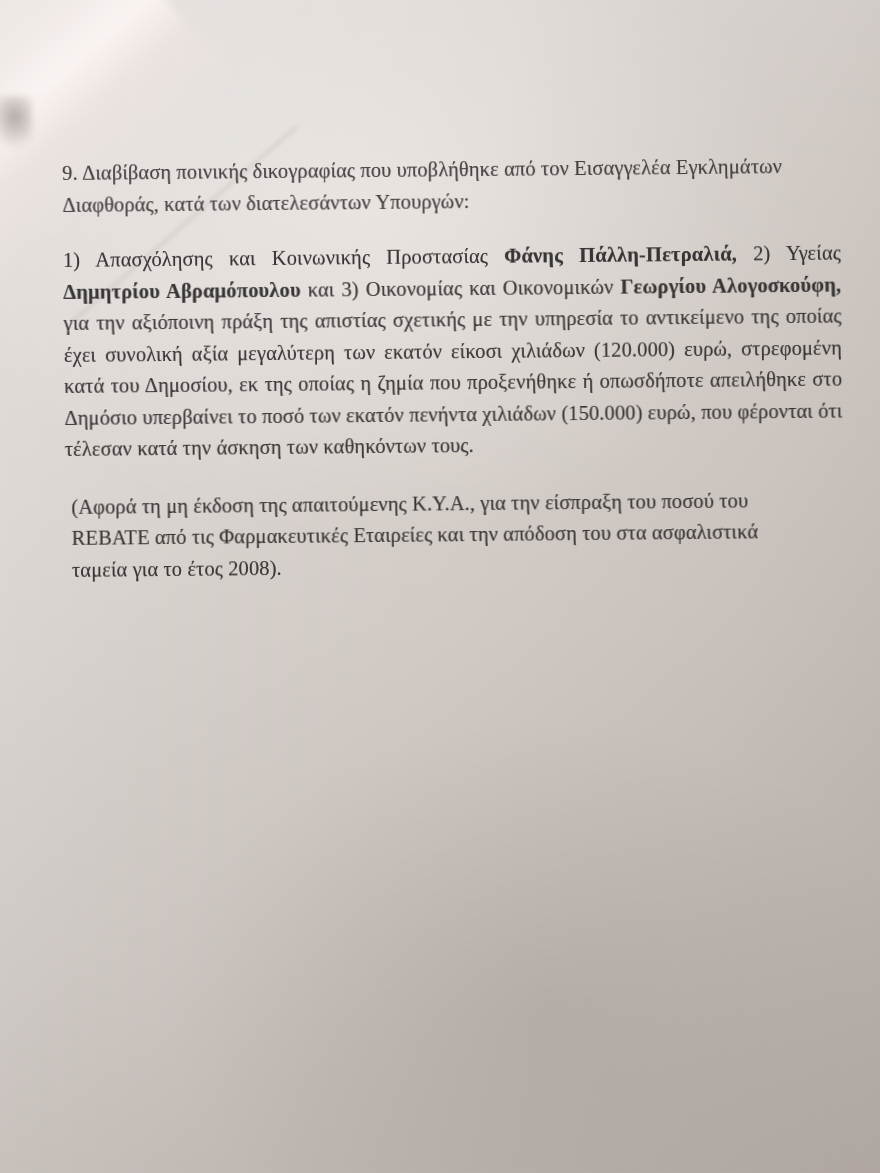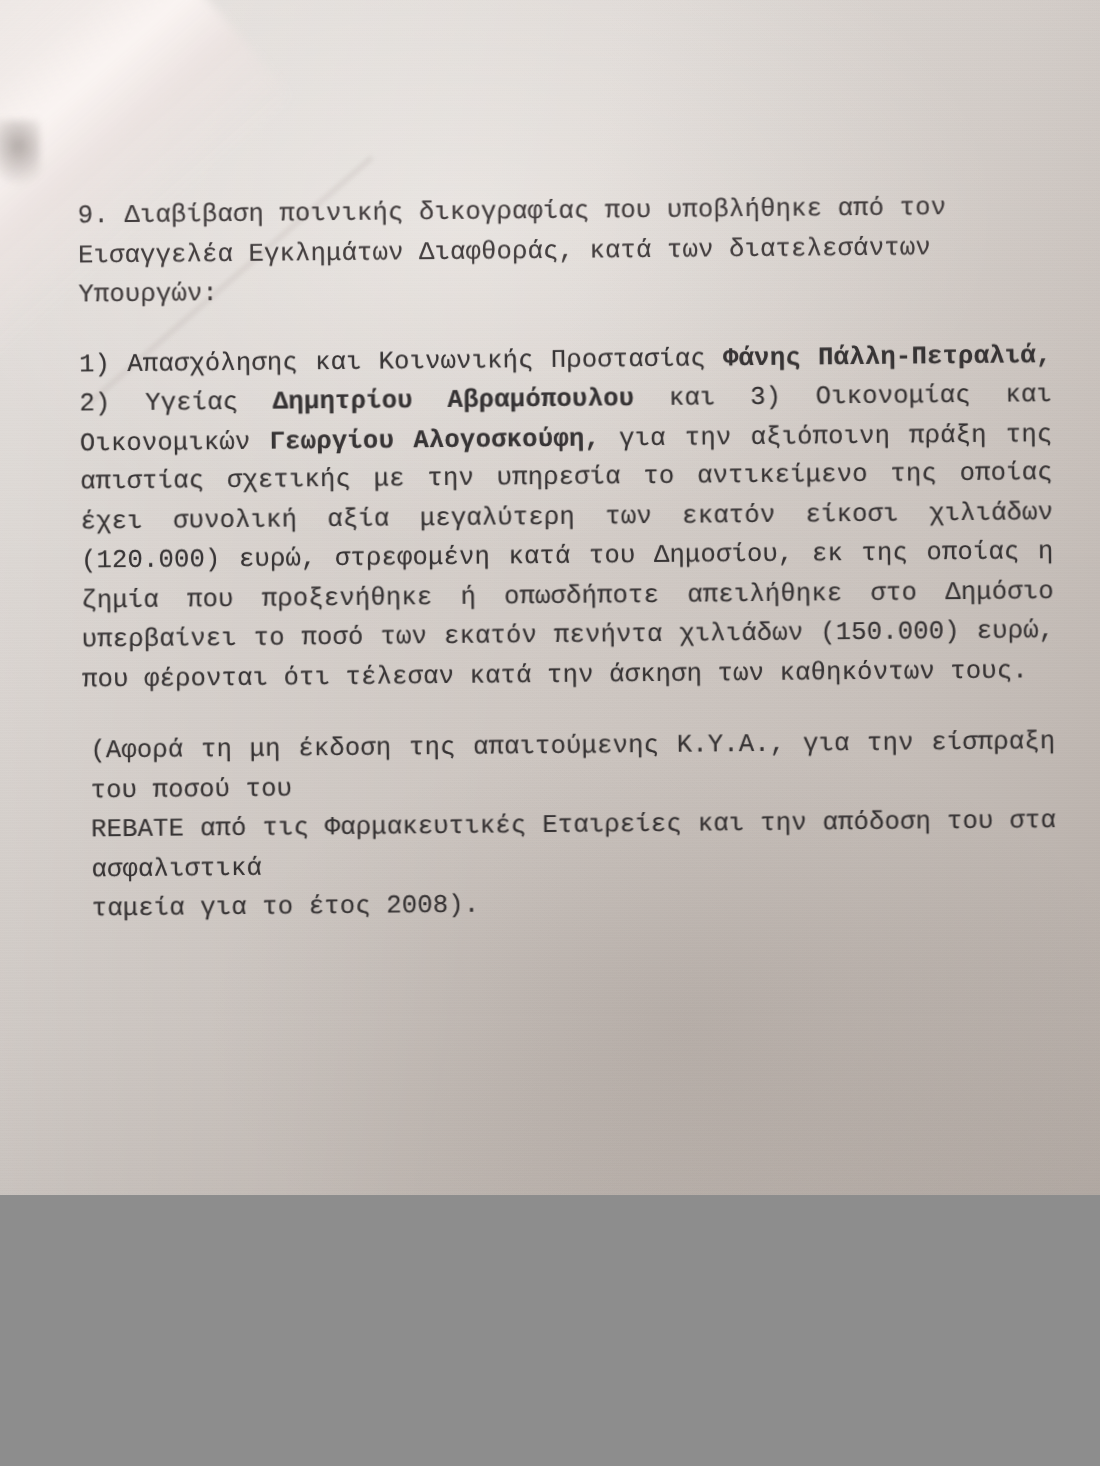--- a/index.html
+++ b/index.html
@@ -5,21 +5,21 @@
 <style>
   html, body {
     margin: 0;
     padding: 0;
     background: #8d8d8d;
   }
 
   .page {
     position: relative;
     width: 880px;
-    height: 956px;
+    height: 1173px;
     overflow: hidden;
     
     background-color: #cdc6c1;
     background-image:
       
       linear-gradient(100deg,
         rgba(255,255,255,0.30) 0%,
         rgba(255,255,255,0.16) 22%,
         rgba(255,255,255,0.02) 48%,
         rgba(120,108,100,0.10) 78%,
@@ -32,21 +32,21 @@
         rgba(128,116,108,0.10) 82%,
         rgba(116,104,96,0.20) 100%),
       
       radial-gradient(ellipse 70% 40% at 42% 18%,
         rgba(255,253,251,0.38) 0%,
         rgba(255,253,251,0.00) 70%),
       
       radial-gradient(ellipse 60% 34% at 62% 86%,
         rgba(118,106,99,0.16) 0%,
         rgba(118,106,99,0.00) 72%);
-    font-family: Liberation Mono, monospace;
+    font-family: Liberation Serif, serif;
     -webkit-font-smoothing: antialiased;
   }
 
   
   .grain {
     position: absolute;
     inset: 0;
     pointer-events: none;
     opacity: 0.32;
     background-image:

